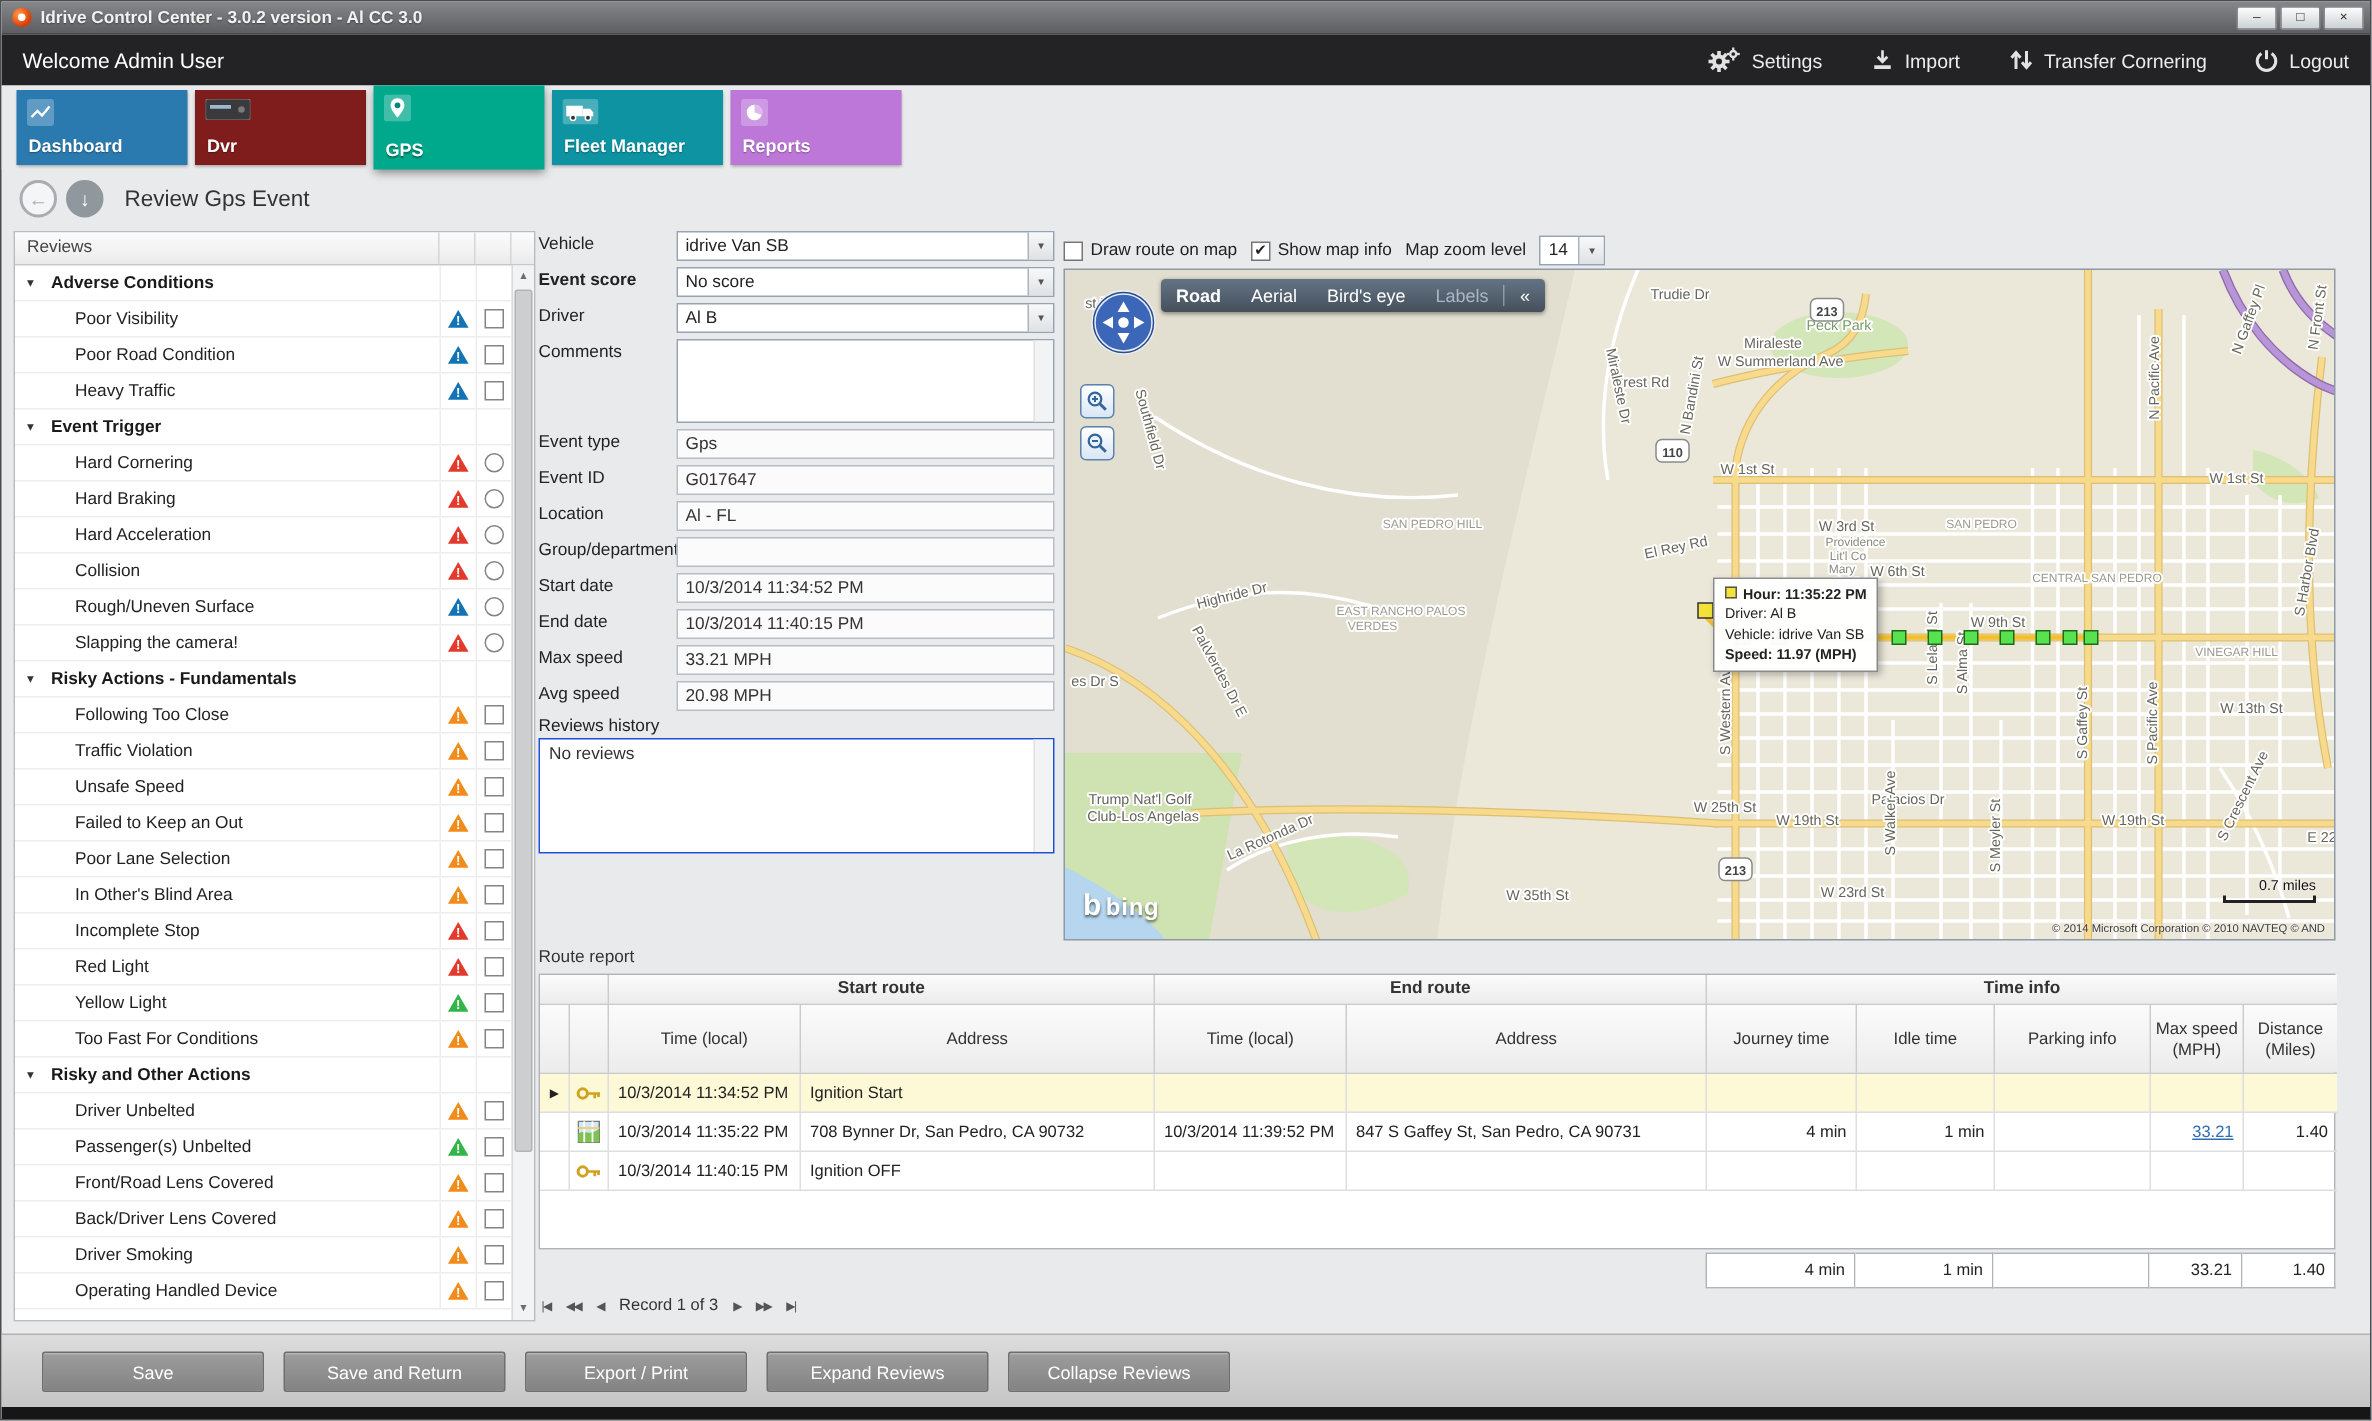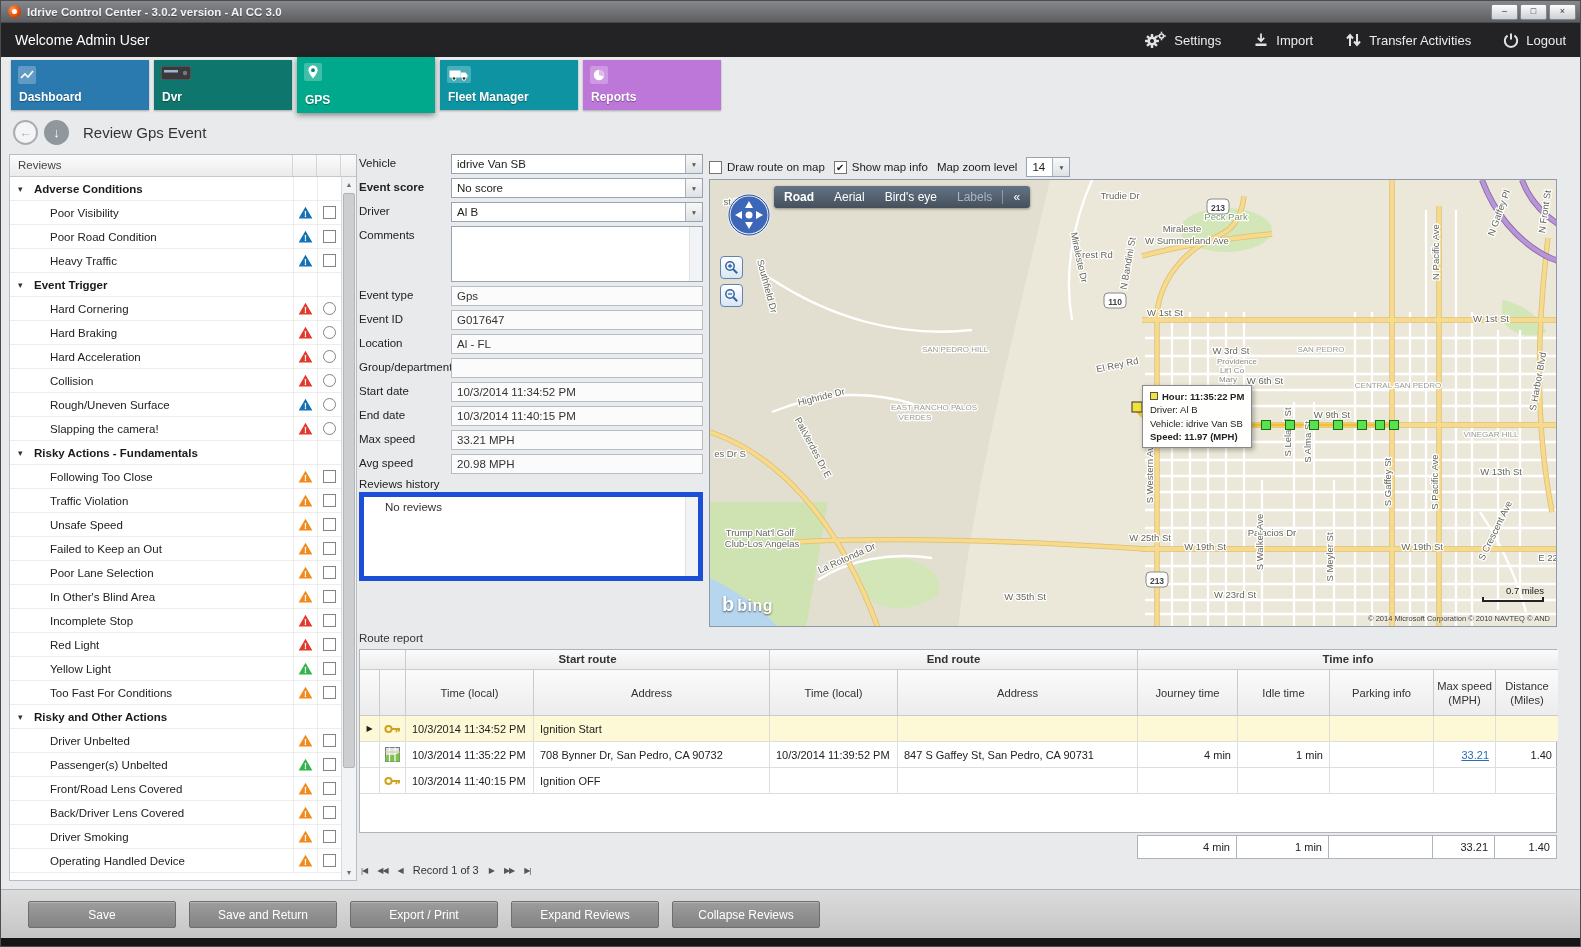--- a/index.html
+++ b/index.html
@@ -13,21 +13,21 @@
 .tb-btns{display:flex;gap:2px}
 .tb-btn{width:27px;height:16px;background:linear-gradient(#fdfdfd,#ccd0d4);border:1px solid #85888d;border-radius:2px;font-size:9px;line-height:13px;text-align:center;color:#333;cursor:pointer}
 
 .topbar{position:absolute;left:0;top:22px;width:100%;height:34px;background:#232325;display:flex;align-items:center;padding:0 14px;color:#fff}
 .welcome{font-size:14px}
 .tb-actions{margin-left:auto;display:flex;align-items:center;gap:32px}
 .action{display:flex;align-items:center;gap:7px;font-size:13px;color:#ececec;cursor:pointer}
 .action svg{display:block}
 
 .tabstrip{position:absolute;left:0;top:56px;width:100%;height:56px;background:#e9eaec;padding:3px 0 0 10px;display:flex;align-items:flex-start}
-.tab{width:138px;height:50px;margin-right:5px;position:relative;color:#fff;cursor:pointer;box-shadow:0 1px 2px rgba(0,0,0,.3)}
+.tab{width:114px;height:50px;margin-right:5px;position:relative;color:#fff;cursor:pointer;box-shadow:0 1px 2px rgba(0,0,0,.3)}
 .tab.active{height:56px;margin-top:-3px;box-shadow:0 2px 6px rgba(0,0,0,.45)}
 .tab-icon{position:absolute;left:7px;top:6px;line-height:0}
 .tab-label{position:absolute;left:8px;bottom:6px;font-size:12px;font-weight:bold;white-space:nowrap;text-shadow:0 1px 1px rgba(0,0,0,.35)}
 
 .pagehead{position:absolute;left:0;top:112px;width:100%;height:38px;display:flex;align-items:center;padding-left:12px;gap:6px}
 .circle-btn{width:25px;height:25px;border-radius:50%;display:flex;align-items:center;justify-content:center;font-size:13px;cursor:pointer}
 .circle-btn.outline{border:2px solid #a9adb2;color:#a9adb2;background:#f4f5f6}
 .circle-btn.filled{background:#90979d;color:#fff;border:2px solid #90979d}
 .page-title{font-size:15px;color:#333;margin-left:8px}
 
@@ -62,21 +62,21 @@
 .f-label{width:92px;padding-top:3px;color:#222;white-space:nowrap}
 .f-label.bold{font-weight:bold}
 .f-ctl{flex:1;position:relative}
 .select{position:absolute;inset:0;background:#fff;border:1px solid #96a3b2;display:flex;cursor:pointer}
 .sel-val{flex:1;padding:3px 0 0 5px;white-space:nowrap;overflow:hidden}
 .sel-btn{width:17px;border-left:1px solid #aab3bd;background:linear-gradient(#f8f8f8,#dfe2e5);font-size:6.5px;color:#555;display:flex;align-items:center;justify-content:center}
 .ro{position:absolute;inset:0;background:#fbfbfb;border:1px solid #b6bdc5;padding:3px 0 0 5px;color:#333}
 .ta{position:absolute;inset:0;background:#fff;border:1px solid #96a3b2}
 .ta-scroll,.rh-scroll{position:absolute;right:0;top:0;bottom:0;width:13px;background:#f2f3f4;border-left:1px solid #e2e2e2}
 .rh-label{margin:1px 0 2px;color:#222}
-.rh-box{position:relative;height:89px;background:#fff;border:5px solid #1d4ed8;padding:4px 21px;color:#333}
+.rh-box{position:relative;height:77px;background:#fff;border:1px solid #1d4ed8;padding:4px 6px;color:#333}
 
 .map-area{position:absolute;left:708px;top:0;width:848px}
 .map-controls{height:28px;display:flex;align-items:center;gap:9px;padding-top:4px}
 .cb{display:flex;align-items:center;gap:5px;cursor:pointer}
 .cb-box{width:13px;height:13px;border:1px solid #757575;background:#fff;font-size:10px;line-height:11px;text-align:center;color:#222;flex:none}
 .zoom-sel{width:44px;height:20px;border:1px solid #96a3b2;background:#fff;display:flex;cursor:pointer}
 .map-box{position:relative;width:848px;height:448px;border:1px solid #8e9aa8;overflow:hidden;background:#ebe7d9}
 .map-nav{position:absolute;left:64px;top:6px;height:22px;display:flex;align-items:center;background:linear-gradient(rgba(72,92,116,.82),rgba(34,48,66,.82));border-radius:3px;color:#fff;font-size:12px;box-shadow:0 1px 3px rgba(0,0,0,.4)}
 .map-nav span{padding:3px 10px;cursor:pointer;white-space:nowrap}
 .map-nav .active{font-weight:bold}
@@ -184,21 +184,21 @@
         <span>
           <svg width="17" height="16" viewBox="0 0 17 16">
             <g stroke="#e2e2e2" stroke-width="2" fill="none">
               <path d="M5 14V3.5"></path>
               <path d="M2 6.5 5 3 8 6.5"></path>
               <path d="M12 2V12.5"></path>
               <path d="M9 9.5 12 13 15 9.5"></path>
             </g>
           </svg>
         </span>
-        <span>Transfer Activities</span>
+        <span>Transfer Cornering</span>
       </span>
       <span class="action">
         <span>
           <svg width="16" height="16" viewBox="0 0 16 16">
             <g stroke="#e2e2e2" stroke-width="2" fill="none">
               <path d="M8 1.5V7.5"></path>
               <path d="M4.6 3.6A6.2 6.2 0 1 0 11.4 3.6"></path>
             </g>
           </svg>
         </span>
@@ -208,21 +208,21 @@
 </div>
 
 <div class="tabstrip">
     <div class="tab" style="background:#2a7ab0">
       <span class="tab-icon"><svg width="18" height="18">
           <rect width="18" height="18" rx="2" fill="rgba(255,255,255,.25)"></rect>
           <polyline points="3,12 7,8 10,11 15,5" stroke="#fff" stroke-width="1.6" fill="none"></polyline>
         </svg></span>
       <span class="tab-label">Dashboard</span>
     </div>
-    <div class="tab" style="background:#0f766e">
+    <div class="tab" style="background:#7f1d1d">
       <span class="tab-icon"><svg width="30" height="14">
           <rect width="30" height="14" rx="2" fill="#3a3a3c" stroke="#6a6a6c"></rect>
           <rect x="3" y="4" width="14" height="2.5" fill="#9ab8d0"></rect>
           <circle cx="24" cy="7" r="2.2" fill="#77797c"></circle>
         </svg></span>
       <span class="tab-label">Dvr</span>
     </div>
     <div class="tab active" style="background:#00a98c">
       <span class="tab-icon"><svg width="18" height="18">
           <rect width="18" height="18" rx="2" fill="rgba(255,255,255,.25)"></rect>

